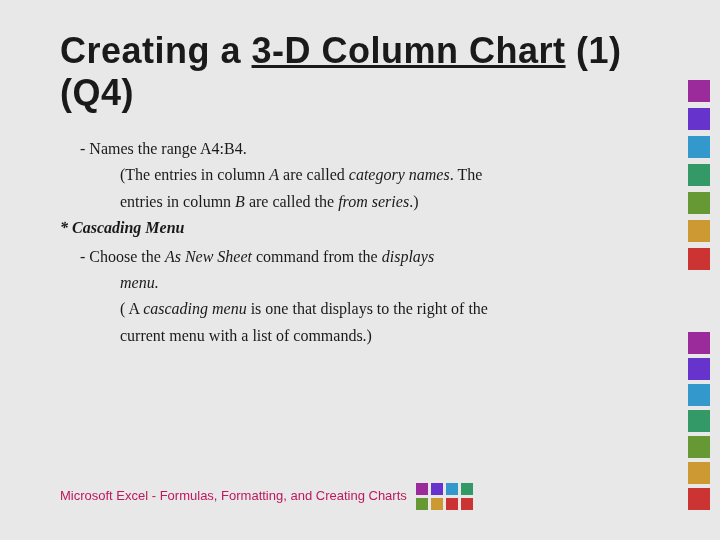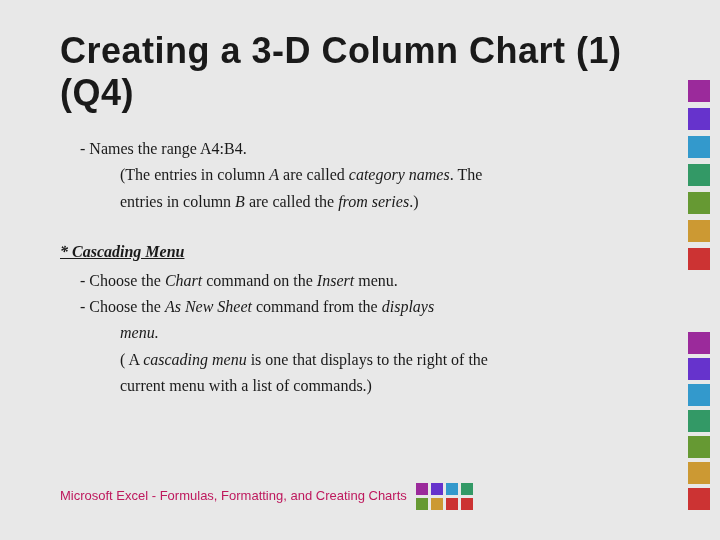--- a/index.html
+++ b/index.html
@@ -28,20 +28,21 @@
     .title {
       font-size: 36px;
       font-weight: bold;
       color: #1a1a1a;
       margin-bottom: 22px;
       font-family: Arial, sans-serif;
       letter-spacing: 0.5px;
     }
 
     .title-underline {
+      text-decoration: underline;
       text-align: right;
     }
 
     .content {
       font-size: 16px;
       color: #1a1a1a;
       line-height: 1.65;
       flex: 1;
     }
 
@@ -122,24 +123,21 @@
   </div>
 
   <div class="content">
 
     <p class="sub-item">- Names the range A4:B4.</p>
     <p class="indent-center">
       <span>(The entries in column </span><em>A</em><span> are called </span><em>category names</em><span>.  The</span><br>
       <span>entries in column </span><em>B</em><span> are called the </span><em>from series</em><span>.)</span>
     </p>
 
-    <p class="bullet" style="margin-top:24px;text-decoration:underline;">* Cascading Menu</p>
-    <p class="sub-item">
-      <span>- Choose the </span><em>Chart</em><span> command on the </span><em>Insert</em><span> menu.</span>
-    </p>
+    <p class="bullet" style="margin-top:0;">* Cascading Menu</p>
     <p class="sub-item">
       <span>- Choose the </span><em>As New Sheet</em><span> command from the </span><em>displays</em>
     </p>
     <p class="indent-center">
       <em>menu.</em>
     </p>
     <p class="indent-center">
       <span>( A </span><em>cascading menu</em><span> is one that displays to the right of the</span><br>
       <span>current menu with a list of commands.)</span>
     </p>

